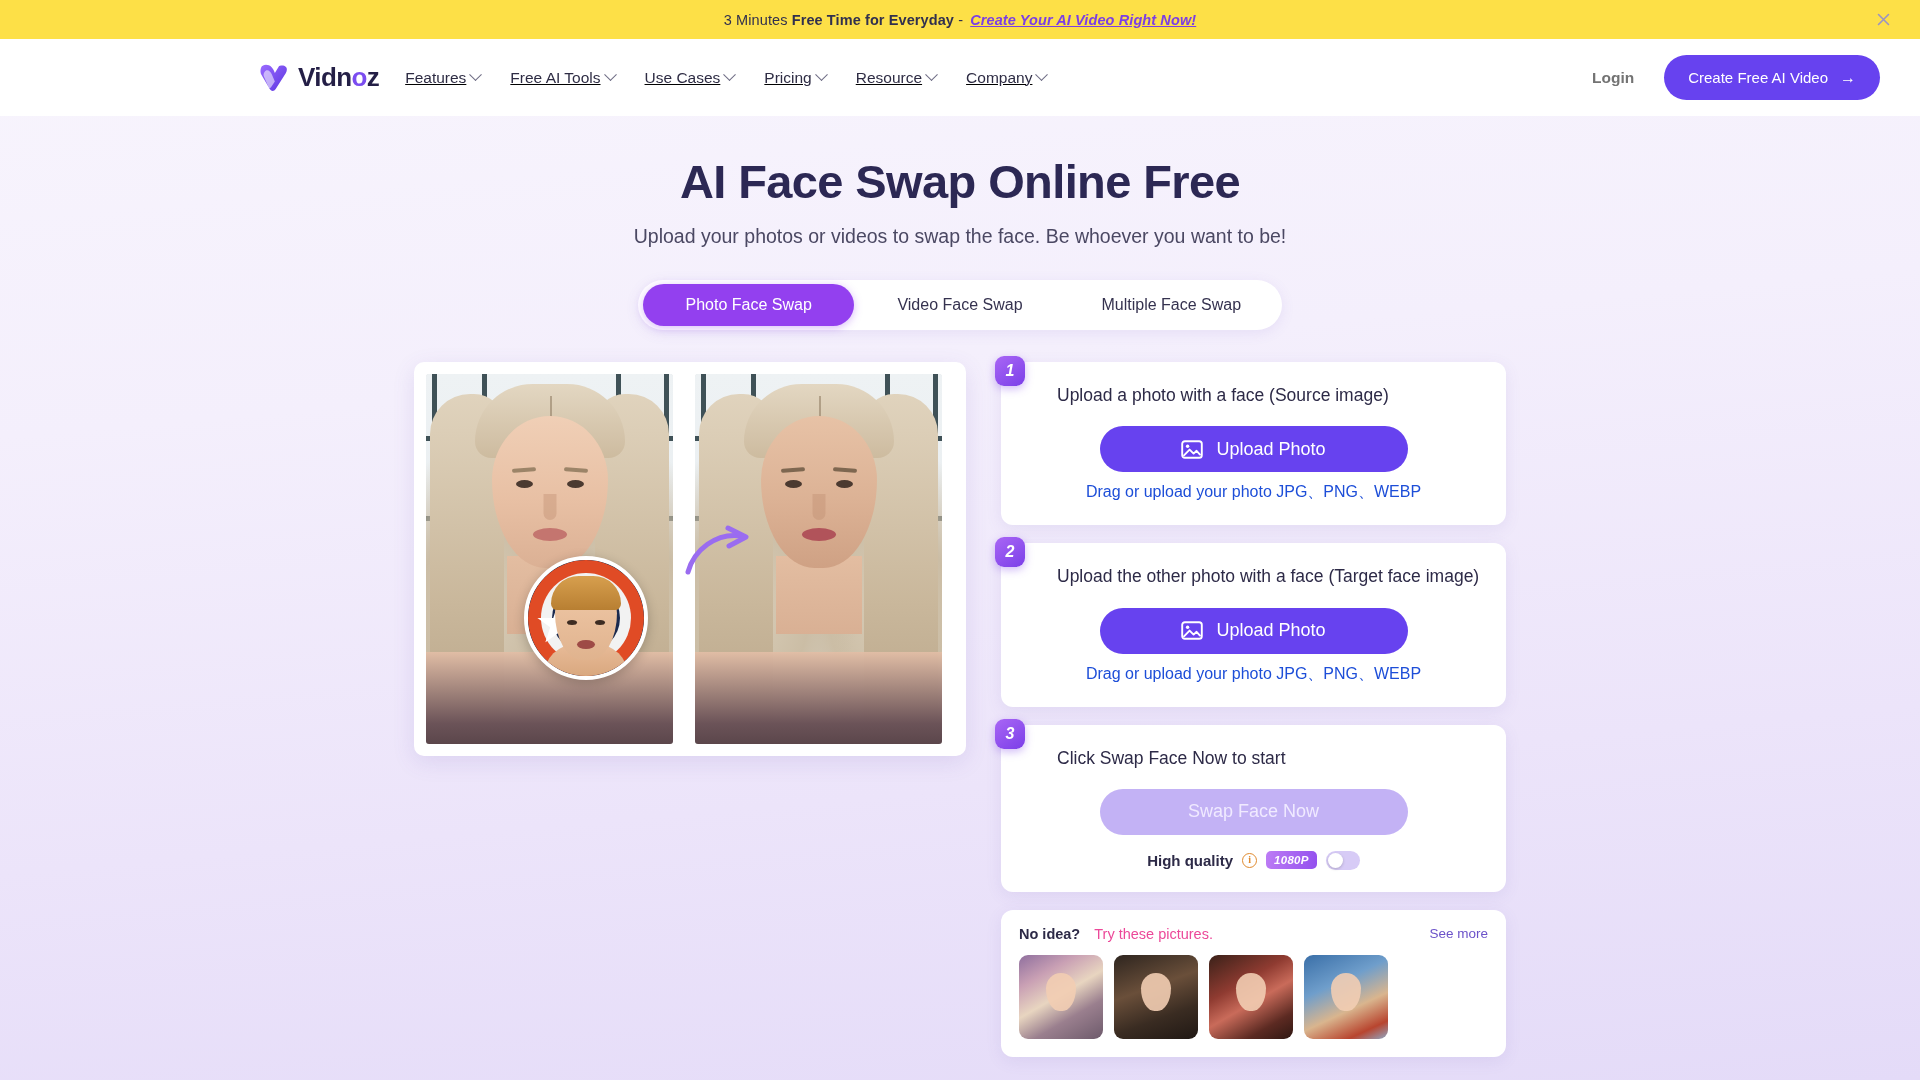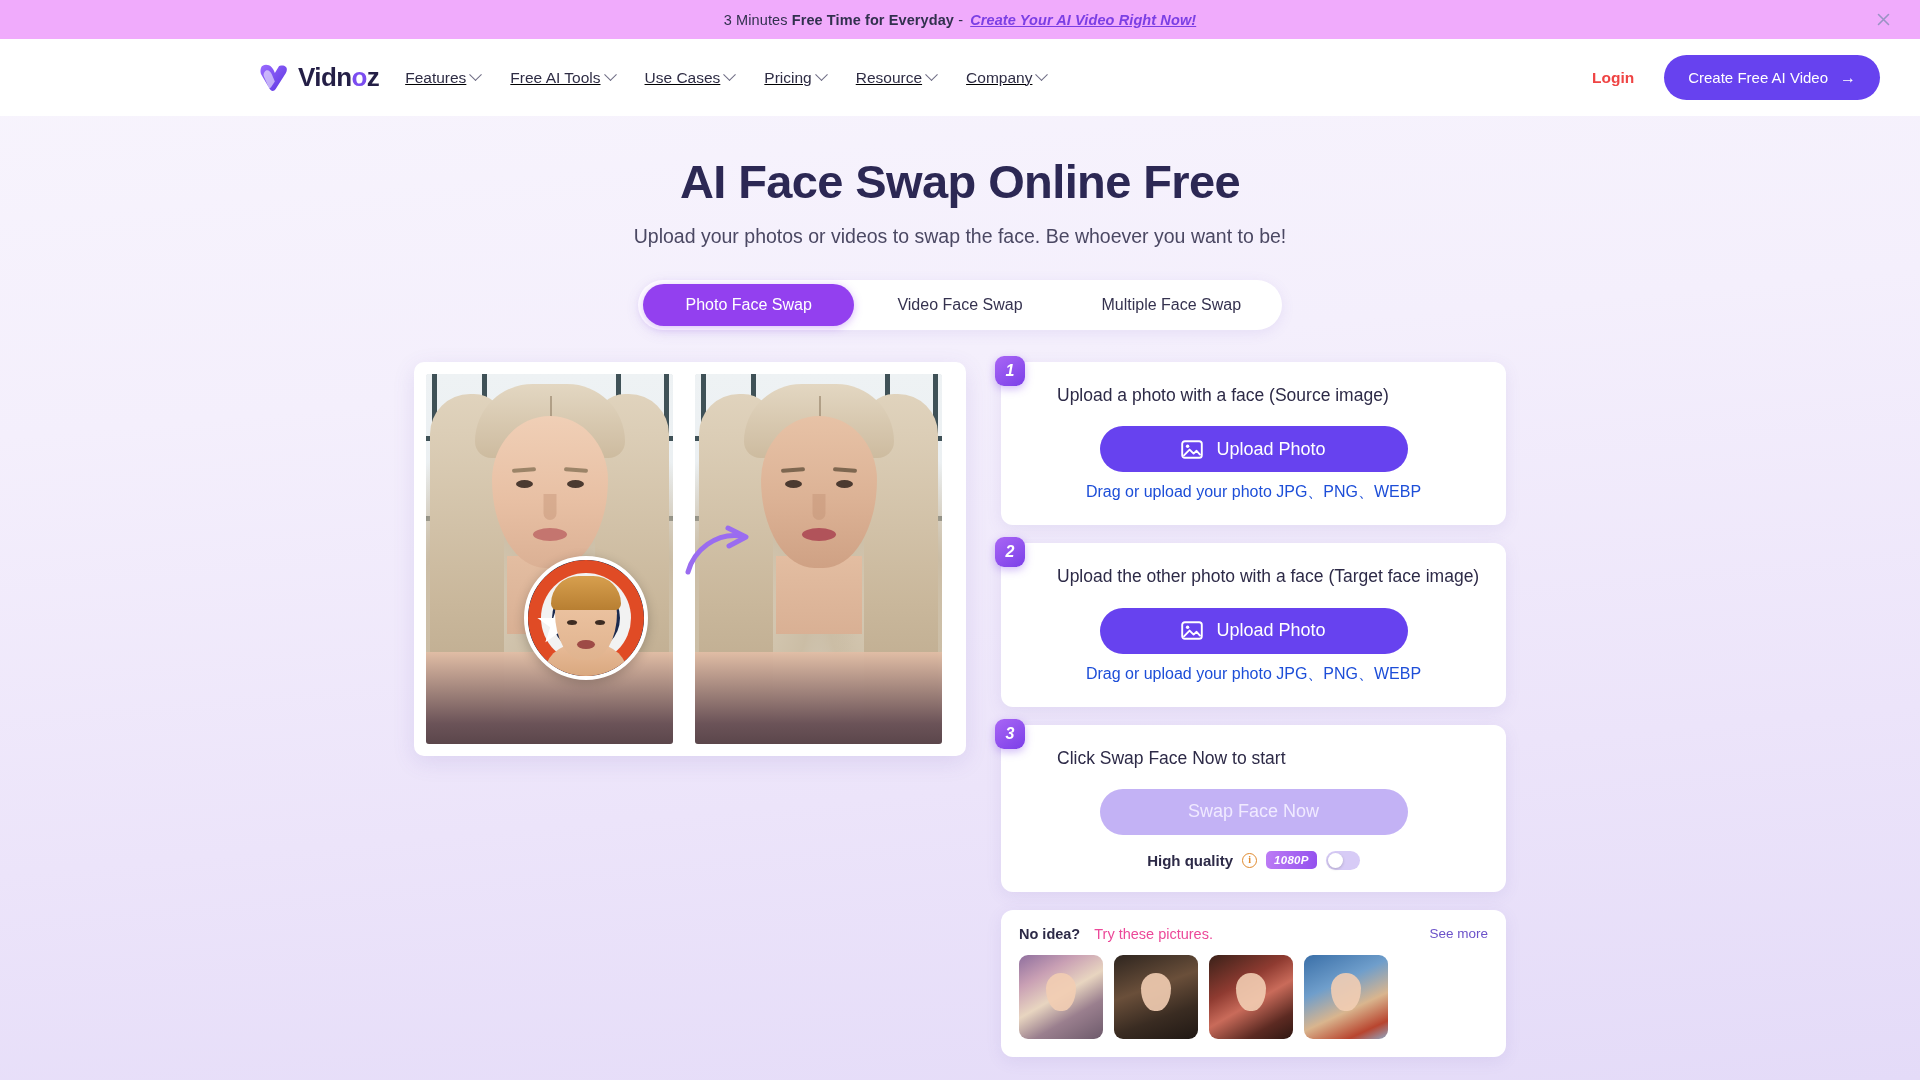--- a/index.html
+++ b/index.html
@@ -9,21 +9,21 @@
     overflow: hidden;
   }
   body {
     background: linear-gradient(175deg, #f8f5fd 0%, #f4effc 35%, #ece4fa 70%, #e4dbf8 100%);
     position: relative;
   }
 
   
   .promo-bar {
     height: 39px;
-    background: #f0abfc;
+    background: #fde047;
     display: flex; align-items: center; justify-content: center;
     position: relative;
     font-size: 14.5px;
     color: #31304e;
   }
   .promo-text { letter-spacing: .1px; }
   .promo-text b { font-weight: 700; }
   .promo-link {
     color: #7b3fe4; font-style: italic; font-weight: 700;
     text-decoration: underline; margin-left: 3px; cursor: pointer;
@@ -60,21 +60,21 @@
   }
   .caret {
     width: 9px; height: 9px; border-right: 1.6px solid #6f6d85;
     border-bottom: 1.6px solid #6f6d85; transform: rotate(45deg) translate(-2px,-2px);
   }
 
   .header-right {
     margin-left: auto; display: flex; align-items: center; gap: 30px;
   }
   .login-link {
-    font-size: 15.5px; font-weight: 700; color: #ef4444; cursor: pointer;
+    font-size: 15.5px; font-weight: 700; color: #737373; cursor: pointer;
   }
   .cta-btn {
     background: #6742ef; color: #fff; border: none;
     height: 45px; padding: 0 24px; border-radius: 23px;
     font-size: 15px; font-family: inherit; cursor: pointer;
     display: flex; align-items: center; gap: 12px;
     font-weight: 400;
   }
   .cta-btn .arrow { font-size: 16px; }
 

